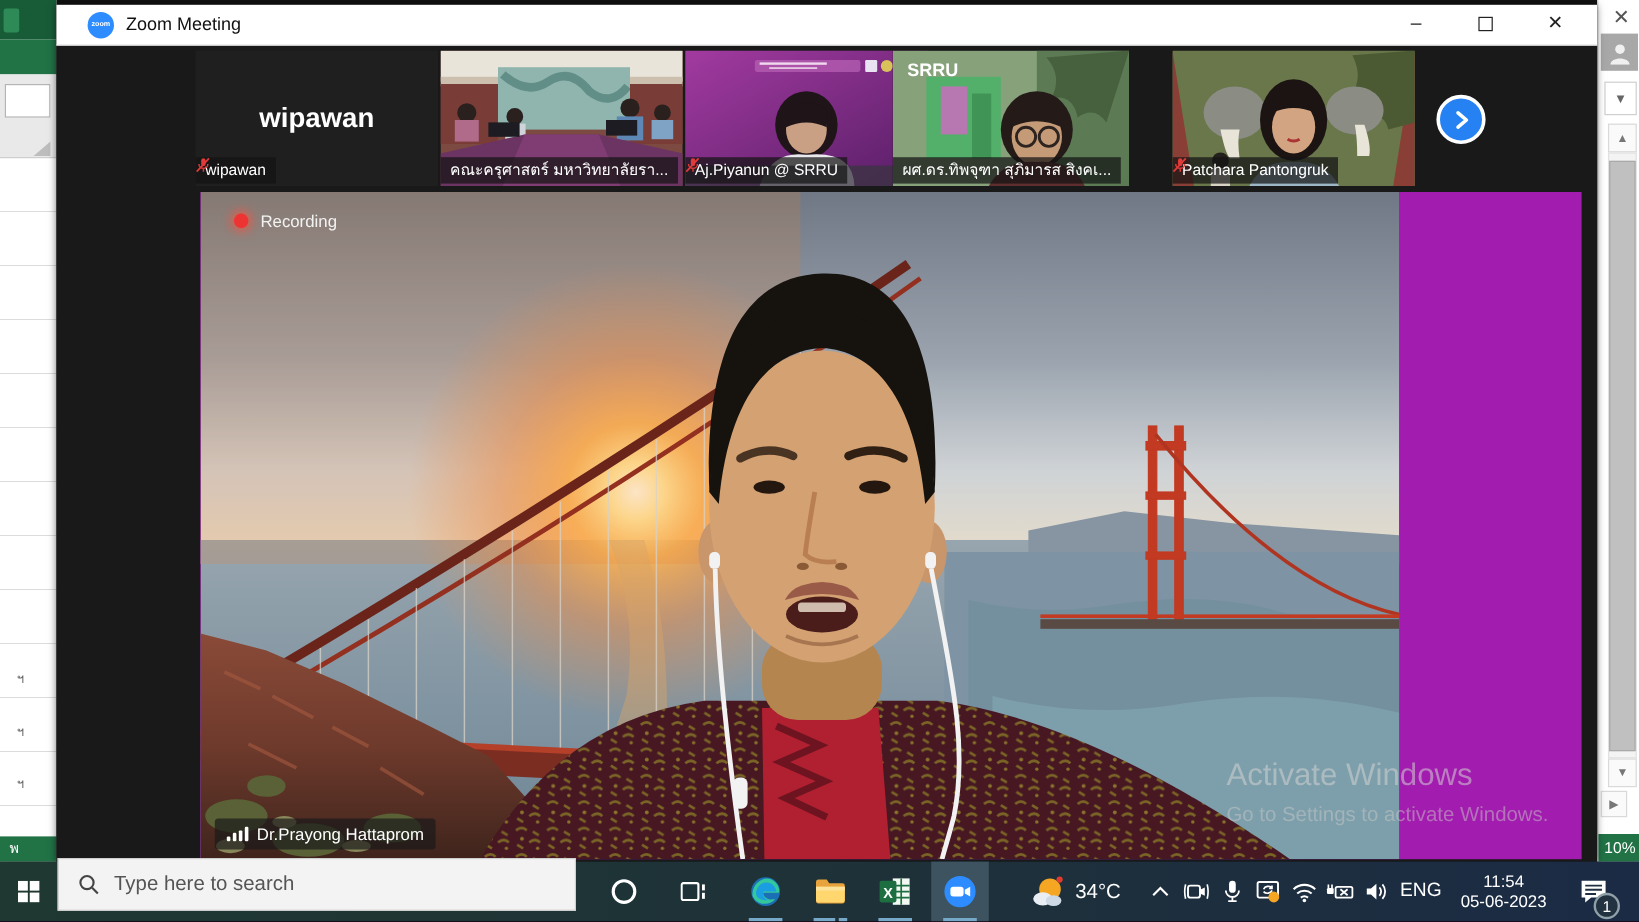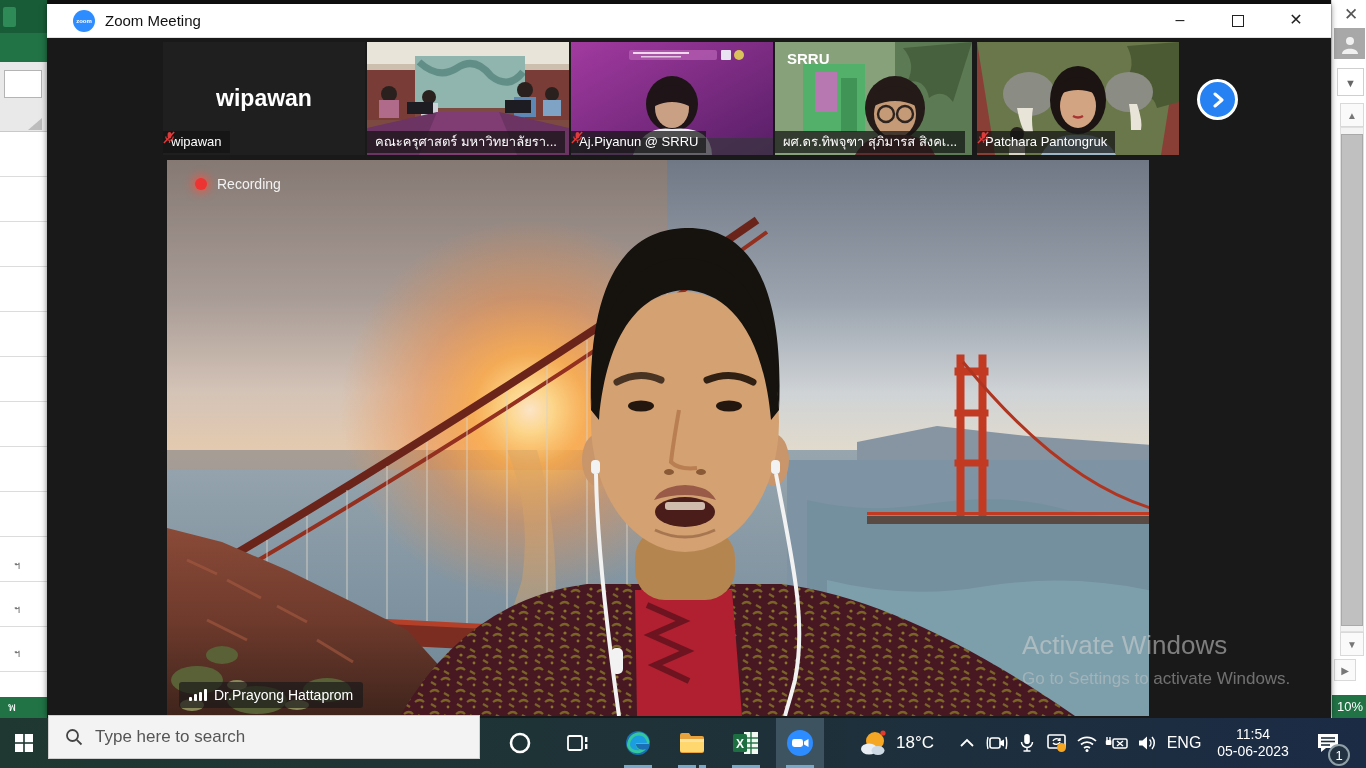--- a/index.html
+++ b/index.html
@@ -45,21 +45,21 @@
   
   .thumb { top:38px; height:113px; overflow:hidden; background:#222; }
   .thumb-label { position:absolute; left:0; bottom:2px; max-width:100%; background:rgba(20,20,20,.72); color:#fff; font-size:13px; line-height:22px; height:22px; padding:0 8px; display:flex; align-items:center; gap:5px; white-space:nowrap; overflow:hidden; }
   .mic-muted { display:inline-block; flex:0 0 auto; width:13px; height:13px; }
   .center-name { position:absolute; left:0; top:0; width:100%; height:100%; display:flex; align-items:center; justify-content:center; color:#fff; font-weight:bold; font-size:23px; }
   .thumb svg { position:absolute; left:0; top:0; }
   #next-page-btn { left:1150px; top:75px; width:41px; height:41px; border-radius:50%; background:#2681f2; border:3px solid #fff; color:#fff; display:flex; align-items:center; justify-content:center; }
   #next-page-btn svg { position:static; }
 
   
-  #main-video { left:120px; top:156px; width:982px; height:556px; overflow:hidden; background:#a21caf; }
+  #main-video { left:120px; top:156px; width:1151px; height:556px; overflow:hidden; background:#a21caf; }
   #main-video svg.scene { position:absolute; left:0; top:0; }
   #recording-pill { position:absolute; left:28px; top:16px; display:flex; align-items:center; gap:10px; color:#f2f2f2; font-size:14px; }
   .rec-dot { width:12px; height:12px; border-radius:50%; background:#e33; box-shadow:0 0 8px 3px rgba(255,80,60,.65); }
   #speaker-label { position:absolute; left:12px; bottom:8px; background:rgba(25,25,25,.7); border-radius:3px; color:#fff; font-size:14px; height:26px; display:flex; align-items:center; gap:7px; padding:0 10px; }
   .sig-bars { display:inline-flex; align-items:flex-end; gap:2px; height:12px; }
   .sig-bars i { display:block; width:3px; background:#fff; border-radius:1px; }
 
   
   #activate-wm { left:1022px; top:630px; color:rgba(210,210,210,.55); pointer-events:none; z-index:40; }
   #activate-wm .l1 { font-size:26px; }
@@ -200,21 +200,21 @@
       <div class="thumb-label">
         <svg class="mic-muted" viewBox="0 0 14 14">
             <rect x="5" y="1" width="4" height="7" rx="2" fill="#e03a3a"></rect>
             <path d="M3 6 a4 4 0 0 0 8 0 M7 10 v3" stroke="#e03a3a" stroke-width="1.3" fill="none"></path>
             <line x1="1" y1="13" x2="12" y2="1" stroke="#e03a3a" stroke-width="1.6"></line>
           </svg>
         <span>Aj.Piyanun @ SRRU</span>
       </div>
     </div>
 
-    <div class="abs thumb" style="left:728px;width:197px;">
+    <div class="abs thumb" style="left:697px;width:197px;">
       <svg width="197" height="113" viewBox="0 0 197 113">
         <rect width="197" height="113" fill="#87a27a"></rect>
         <path d="M120 0 h77 v113 h-77 Z" fill="#5c7a54"></path>
         <path d="M128 6 q14 16 4 34 q18 -4 22 16 q14 -10 24 4 L197 0 Z" fill="#47613f"></path>
         <rect x="28" y="22" width="62" height="68" fill="#53b06a"></rect>
         <rect x="40" y="30" width="22" height="40" fill="#b777b0"></rect>
         <rect x="66" y="36" width="16" height="54" fill="#3f9456"></rect>
         <ellipse cx="120" cy="66" rx="30" ry="32" fill="#241a18"></ellipse>
         <ellipse cx="120" cy="72" rx="21" ry="24" fill="#c59a77"></ellipse>
         <path d="M99 52 q21 -16 42 0 l0 12 q-21 -10 -42 0 Z" fill="#241a18"></path>
@@ -481,21 +481,21 @@
       <div class="underline"></div>
     </div>
 
     <div id="weather-btn" class="tb">
       <svg width="30" height="30" viewBox="0 0 30 30">
         <circle cx="17" cy="13" r="9" fill="#f5a623"></circle>
         <circle cx="25" cy="5" r="2.6" fill="#e23b2e"></circle>
         <ellipse cx="11" cy="21" rx="8" ry="5.5" fill="#e8eef4"></ellipse>
         <ellipse cx="20" cy="22.5" rx="6.5" ry="4.5" fill="#cdd9e4"></ellipse>
       </svg>
-      <span>18°C</span>
+      <span>34°C</span>
     </div>
 
     <div id="tray-chevron" class="tb tray-ic">
       <svg width="16" height="16" viewBox="0 0 16 16">
           <path d="M2 11 L8 5 L14 11" stroke="#fff" stroke-width="1.8" fill="none"></path>
         </svg>
     </div>
     <div id="tray-meetnow" class="tb tray-ic">
       <svg width="22" height="20" viewBox="0 0 22 20">
         <rect x="4" y="5" width="10" height="10" rx="2" stroke="#fff" stroke-width="1.6" fill="none"></rect>

